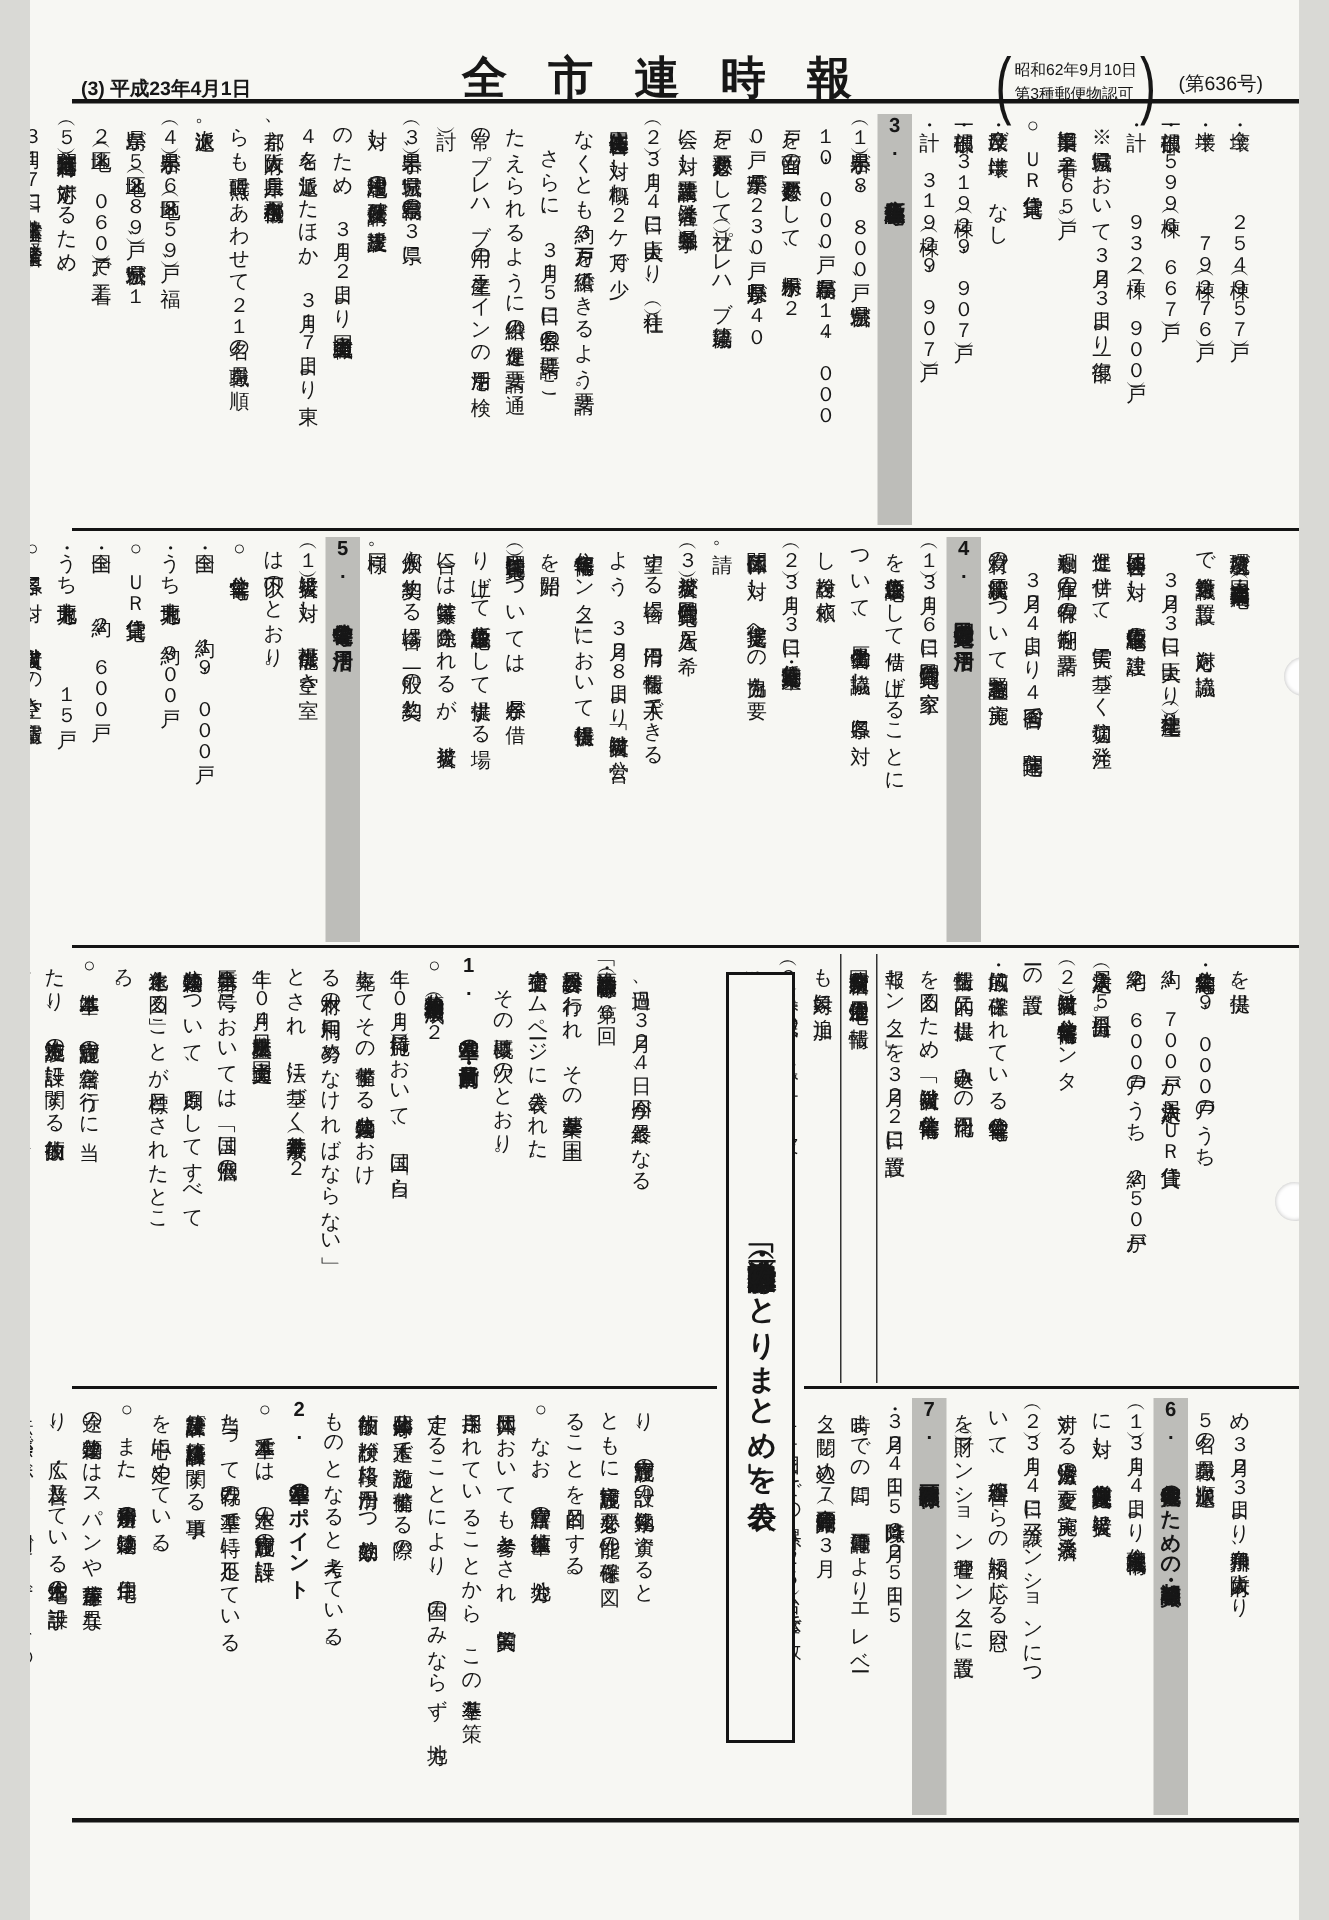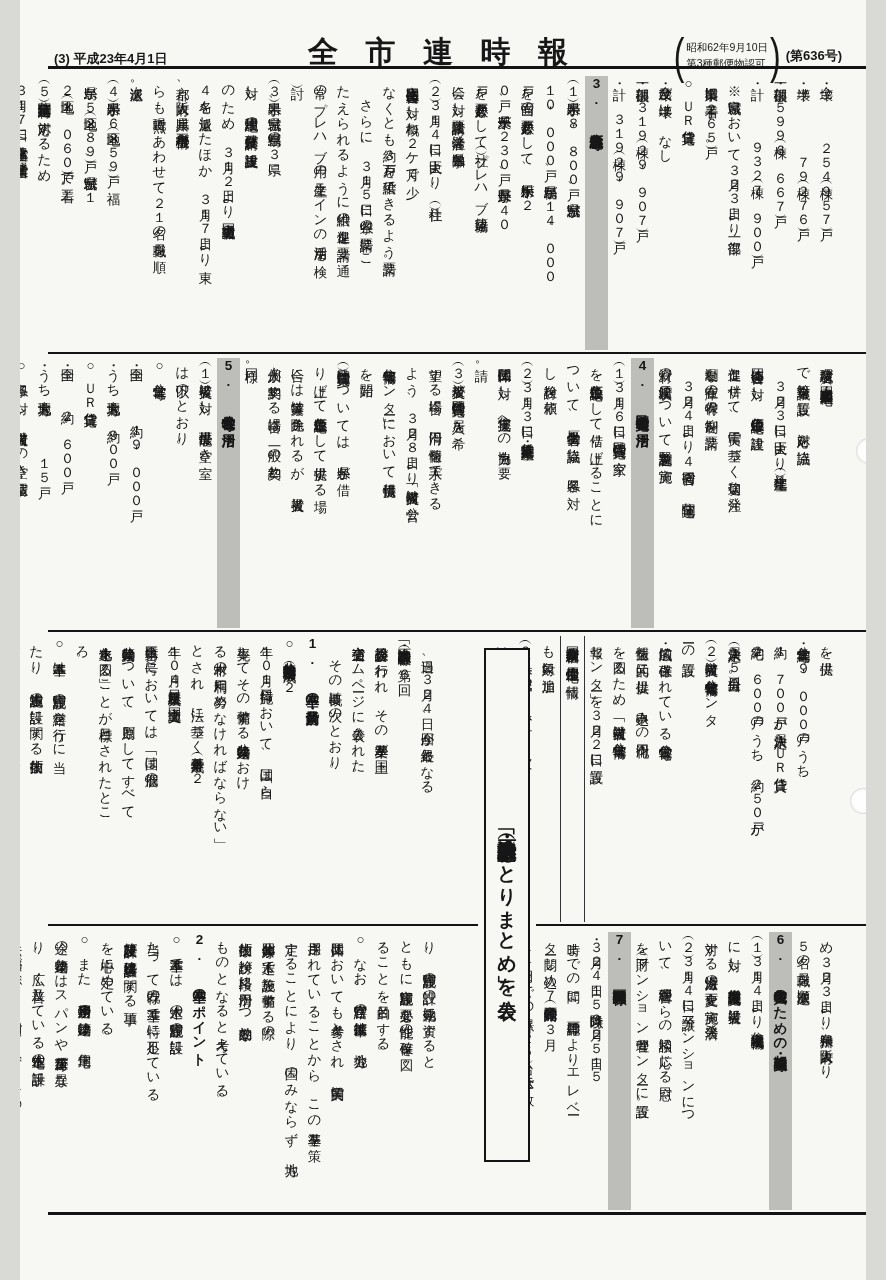--- a/index.html
+++ b/index.html
@@ -10,21 +10,21 @@
     font-family:"Liberation Serif",serif;
   }
   
   .hdr-date{position:absolute;left:34px;top:50px;font:bold 13px "Liberation Sans",sans-serif;}
   .hdr-title{position:absolute;left:0;right:0;top:32px;text-align:center;
     font-family:"Liberation Serif",serif;font-size:30px;font-weight:bold;letter-spacing:10px;}
   .hdr-right{position:absolute;right:24px;top:40px;display:flex;align-items:center;
     font-family:"Liberation Sans",sans-serif;}
   .paren{font-size:32px;font-weight:400;transform:scaleY(1.55);line-height:1;}
   .permit{display:flex;flex-direction:column;font-size:10.5px;font-weight:normal;line-height:1.5;margin:0 2px;}
-  .issue{font-size:13px;font-weight:bold;margin-left:5px;}
+  .issue{font-size:13px;font-weight:normal;margin-left:15px;}
   
   .rule{position:absolute;background:#141414;}
   .rule-header{left:28px;width:830px;top:66px;height:3px;}
   .rule-1{left:28px;width:830px;top:352px;height:2px;}
   .rule-2{left:28px;width:830px;top:630px;height:2px;}
   .rule-3a{left:28px;width:430px;top:924px;height:2px;}
   .rule-3b{left:516px;width:342px;top:924px;height:2px;}
   .rule-bottom{left:28px;width:830px;top:1212px;height:3px;}
   
   .band{

